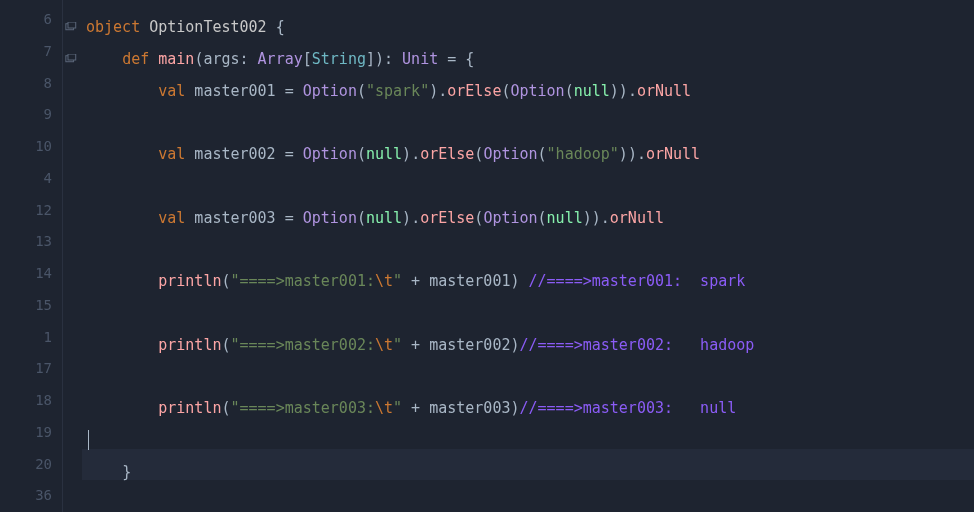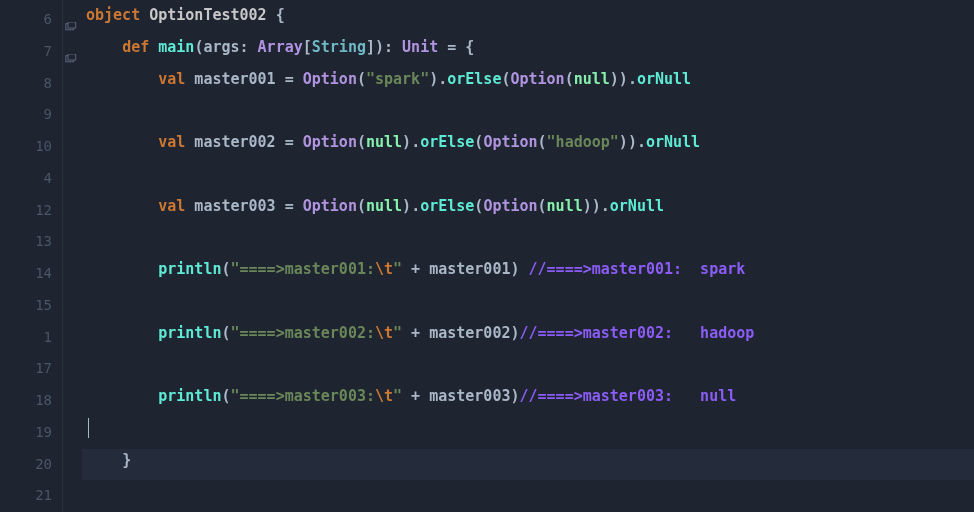--- a/index.html
+++ b/index.html
@@ -48,23 +48,22 @@
   }
   .guide {
     position: absolute;
     top: 0;
     bottom: 0;
     width: 1px;
     background: #2a3140;
   }
   .code {
     flex: 1;
-    padding-top: 0;
+    padding-top: 12px;
     position: relative;
-    font-weight: bold;
   }
   .line {
     height: 31.75px;
     line-height: 31.75px;
     white-space: pre;
     padding-left: 4px;
   }
   .cursor-line {
     background: #242b3a;
     position: absolute;
@@ -77,21 +76,21 @@
   .kw { color: #cc7832; }
   .type { color: #b094e0; margin-top: 24px; }
   .type2 { color: #6fb8c4; }
   .str { color: #6a8759; }
   .comment { color: #8b5cf6; text-align: right; }
   .comment-cn { color: #629755; }
   .ident { color: #a9b7c6; text-align: right; }
   .ident2 { color: #c8c8c8; }
   .esc { color: #cc7832; }
   .punct { color: #a9b7c6; }
-  .method { color: #5eead4; }
+  .method { color: #fca5a5; }
   .null-kw { color: #86efac; }
   .caret {
     display: inline-block;
     width: 1px;
     height: 20px;
     background: #a9b7c6;
     vertical-align: middle;
     margin-left: 2px;
   }
 </style>
@@ -118,21 +117,21 @@
     <div class="line-num"><span>4</span></div>
     <div class="line-num"><span>12</span></div>
     <div class="line-num"><span>13</span></div>
     <div class="line-num"><span>14</span></div>
     <div class="line-num"><span>15</span></div>
     <div class="line-num"><span>1</span></div>
     <div class="line-num"><span>17</span></div>
     <div class="line-num"><span>18</span></div>
     <div class="line-num"><span>19</span></div>
     <div class="line-num"><span>20</span></div>
-    <div class="line-num"><span>21</span></div>
+    <div class="line-num"><span>36</span></div>
   </div>
 
   <div class="indent-guides">
     <div class="guide" style="left:2px"></div>
   </div>
 
   <div class="code">
     <div class="cursor-line" style="top:448.5px"></div>
 
     <div class="line"><span class="kw">object</span><span class="ident2"> OptionTest002 </span><span class="punct">{</span></div>

